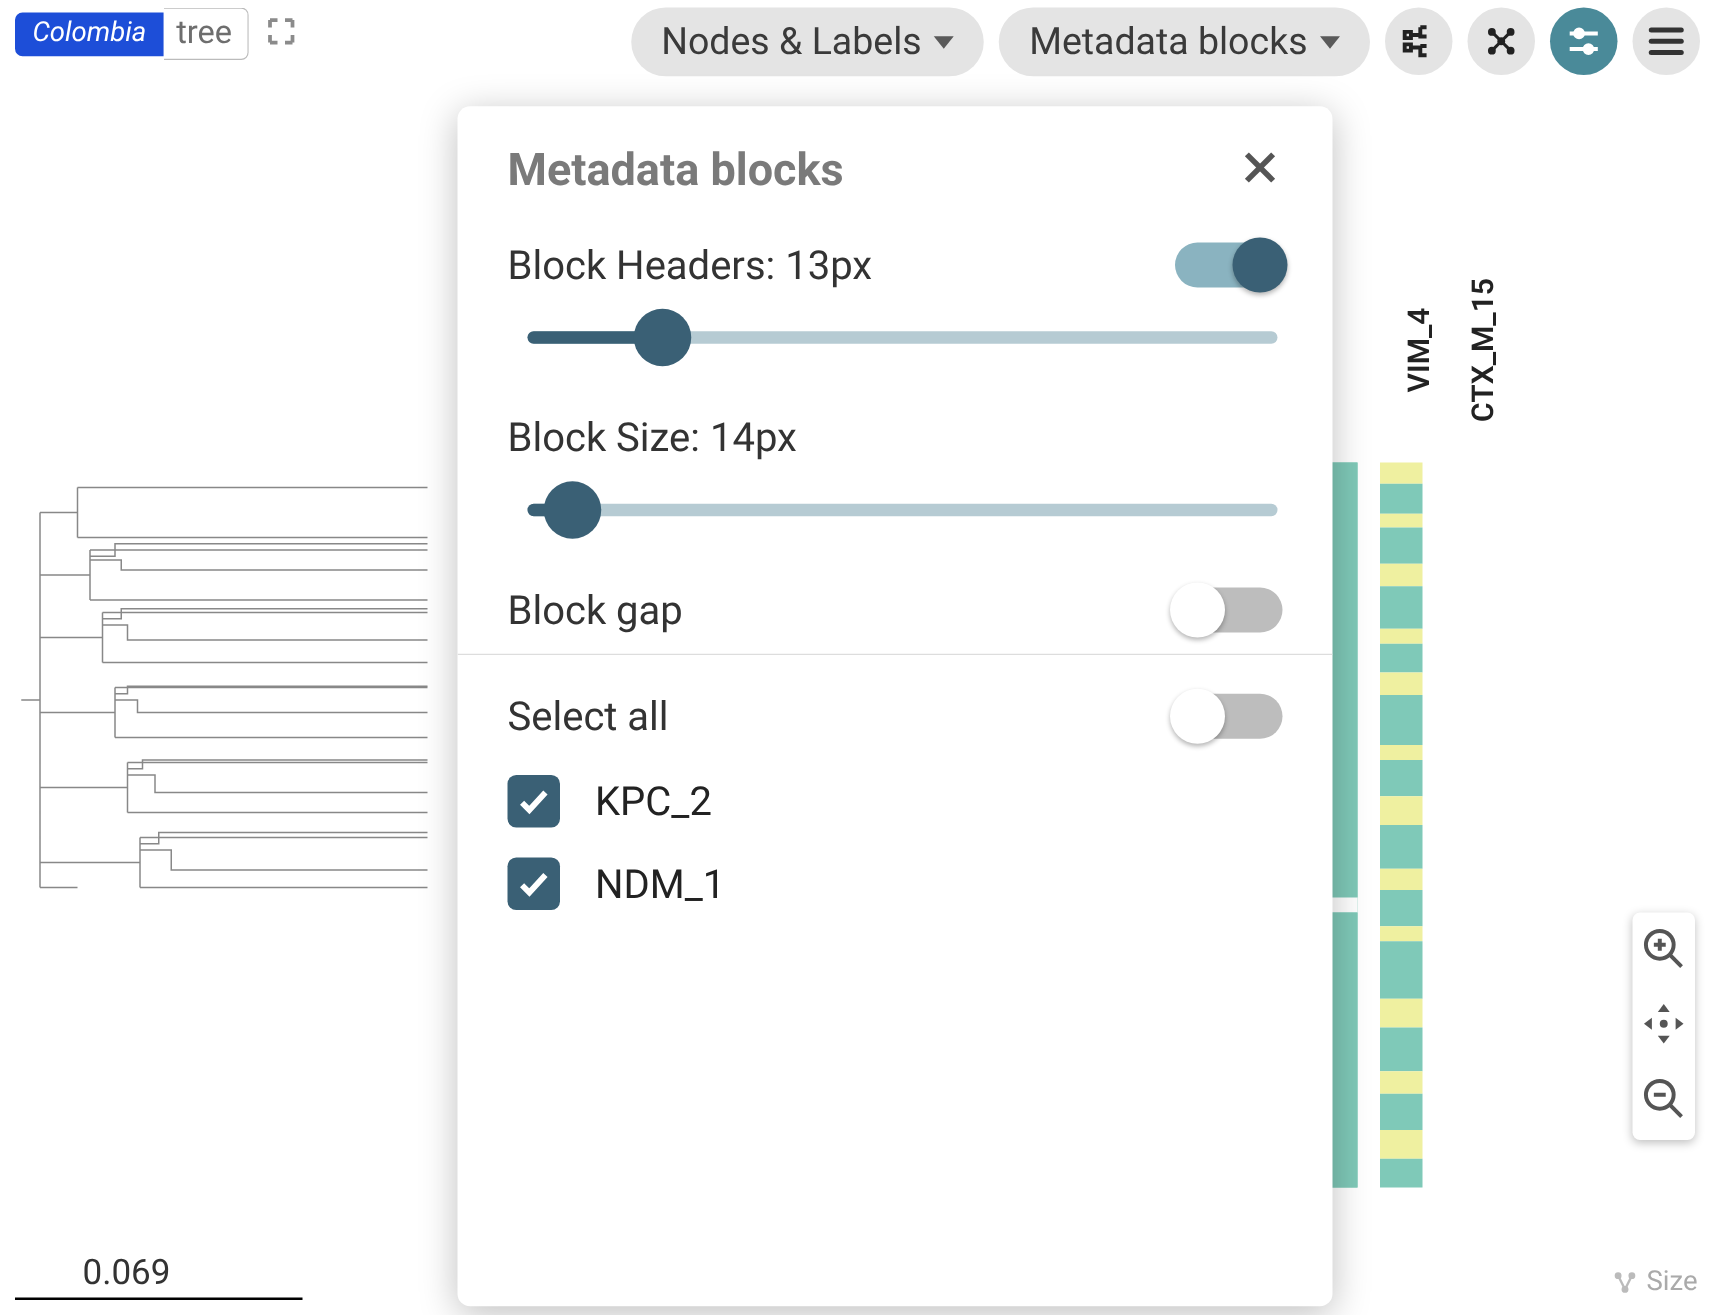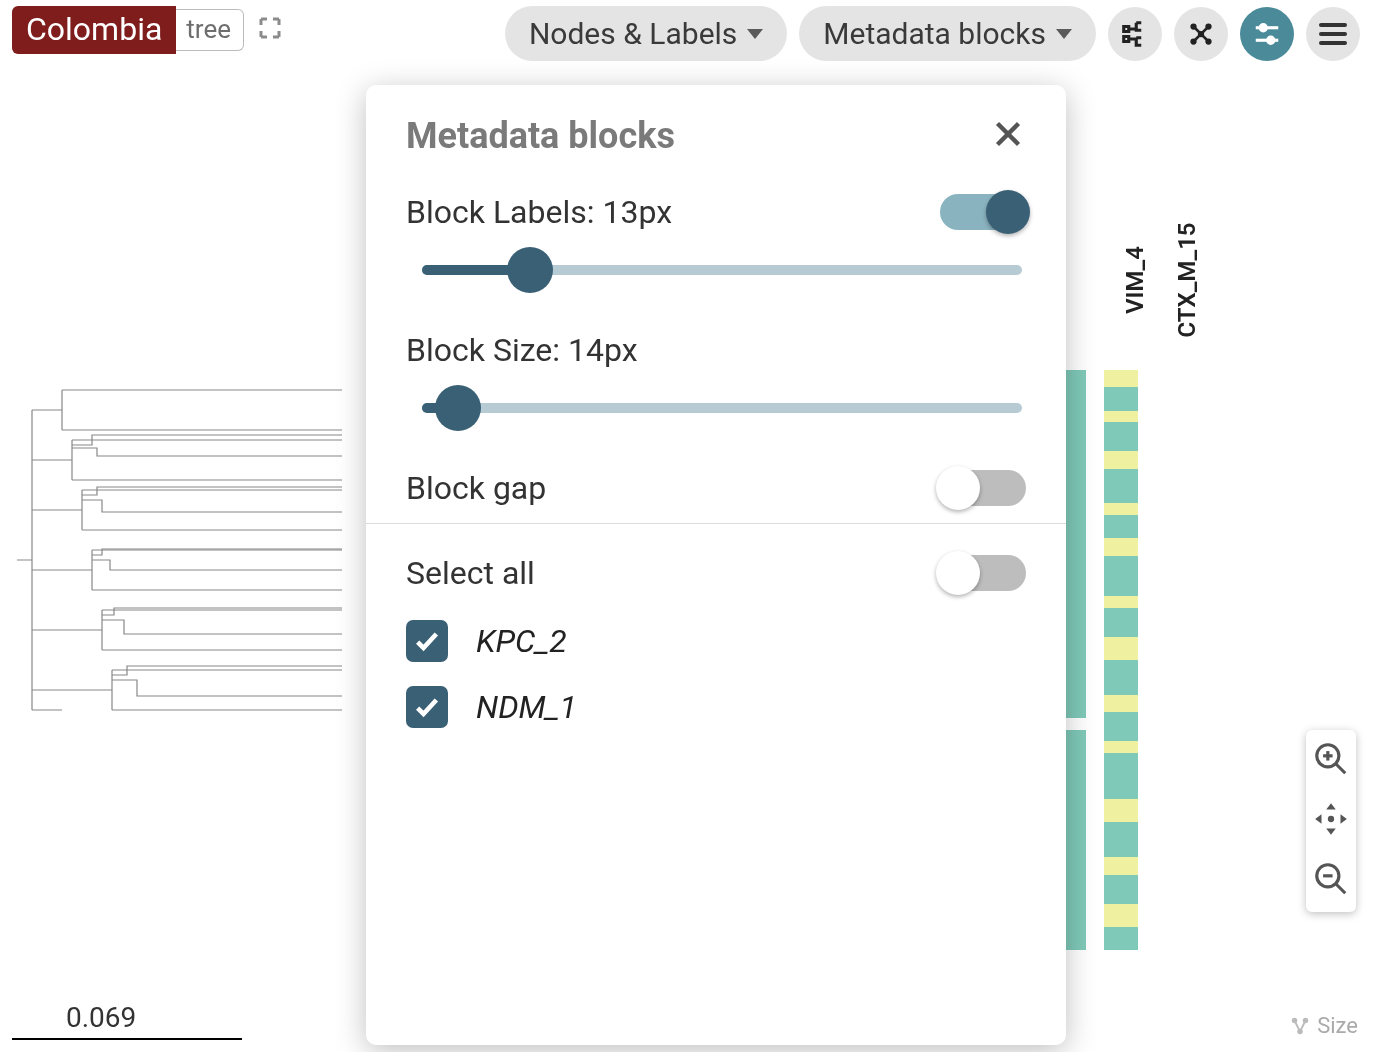--- a/index.html
+++ b/index.html
@@ -16,25 +16,26 @@
 
   
   .breadcrumb {
     position: absolute;
     top: 6px;
     left: 12px;
     display: flex;
     align-items: center;
   }
   .breadcrumb-tag-dark {
-    background: #7f1d1d;
+    background: #1d4ed8;
     color: #fff;
     padding: 4px 14px 6px 14px;
-    font-size: 32px;
+    font-size: 22px;
     border-radius: 6px 0 0 6px;
+    font-style: italic;
   }
   .breadcrumb-tag-light {
     background: #fff;
     color: #6e6e6e;
     padding: 4px 12px 6px 10px;
     font-size: 26px;
     border: 1px solid #bbb;
     border-radius: 0 6px 6px 0;
     border-left: none;
   }
@@ -43,21 +44,21 @@
     color: #8b8b8b;
     cursor: pointer;
   }
 
   
   .toolbar {
     position: absolute;
     top: 6px;
     right: 16px;
     display: flex;
-    align-items: flex-end;
+    align-items: flex-start;
     gap: 12px;
   }
   .pill-button {
     background: #e4e4e4;
     border-radius: 999px;
     padding: 10px 24px;
     font-size: 30px;
     color: #3a3a3a;
     display: flex;
     align-items: center;
@@ -252,21 +253,21 @@
     border: none;
     outline: none;
     font-size: 32px;
     flex: 1;
     color: #333;
   }
   .search-box input::placeholder { color: #9a9a9a; }
   .search-box svg { width: 30px; height: 30px; color: #6a6a6a; }
 
   .columns-list { display: flex; flex-direction: column; gap: 24px; margin-top: 28px; }
-  .column-item { display: flex; align-items: center; gap: 28px; font-style: italic; }
+  .column-item { display: flex; align-items: center; gap: 28px; }
   .checkbox {
     width: 42px; height: 42px;
     border-radius: 7px;
     background: #3a6075;
     display: flex;
     align-items: center;
     justify-content: center;
     cursor: pointer;
   }
   .checkbox svg { width: 28px; height: 28px; color: #fff; }
@@ -412,21 +413,21 @@
     <div class="panel-close">
       <svg viewBox="0 0 24 24" stroke="currentColor" stroke-width="3" fill="none">
         <line x1="5" y1="5" x2="19" y2="19"></line>
           <line x1="19" y1="5" x2="5" y2="19"></line>
       </svg>
     </div>
   </div>
 
   <div class="setting-row">
     <div class="setting-label">
-      <span>Block Labels: </span><span class="bold">13</span><span>px</span>
+      <span>Block Headers: </span><span class="bold">13</span><span>px</span>
     </div>
     <div class="toggle on">
         <div class="knob"></div>
       </div>
   </div>
   <div class="slider">
     <div class="slider-track"></div>
     <div class="slider-fill" style="width:18%"></div>
     <div class="slider-knob" style="left:18%"></div>
   </div>

